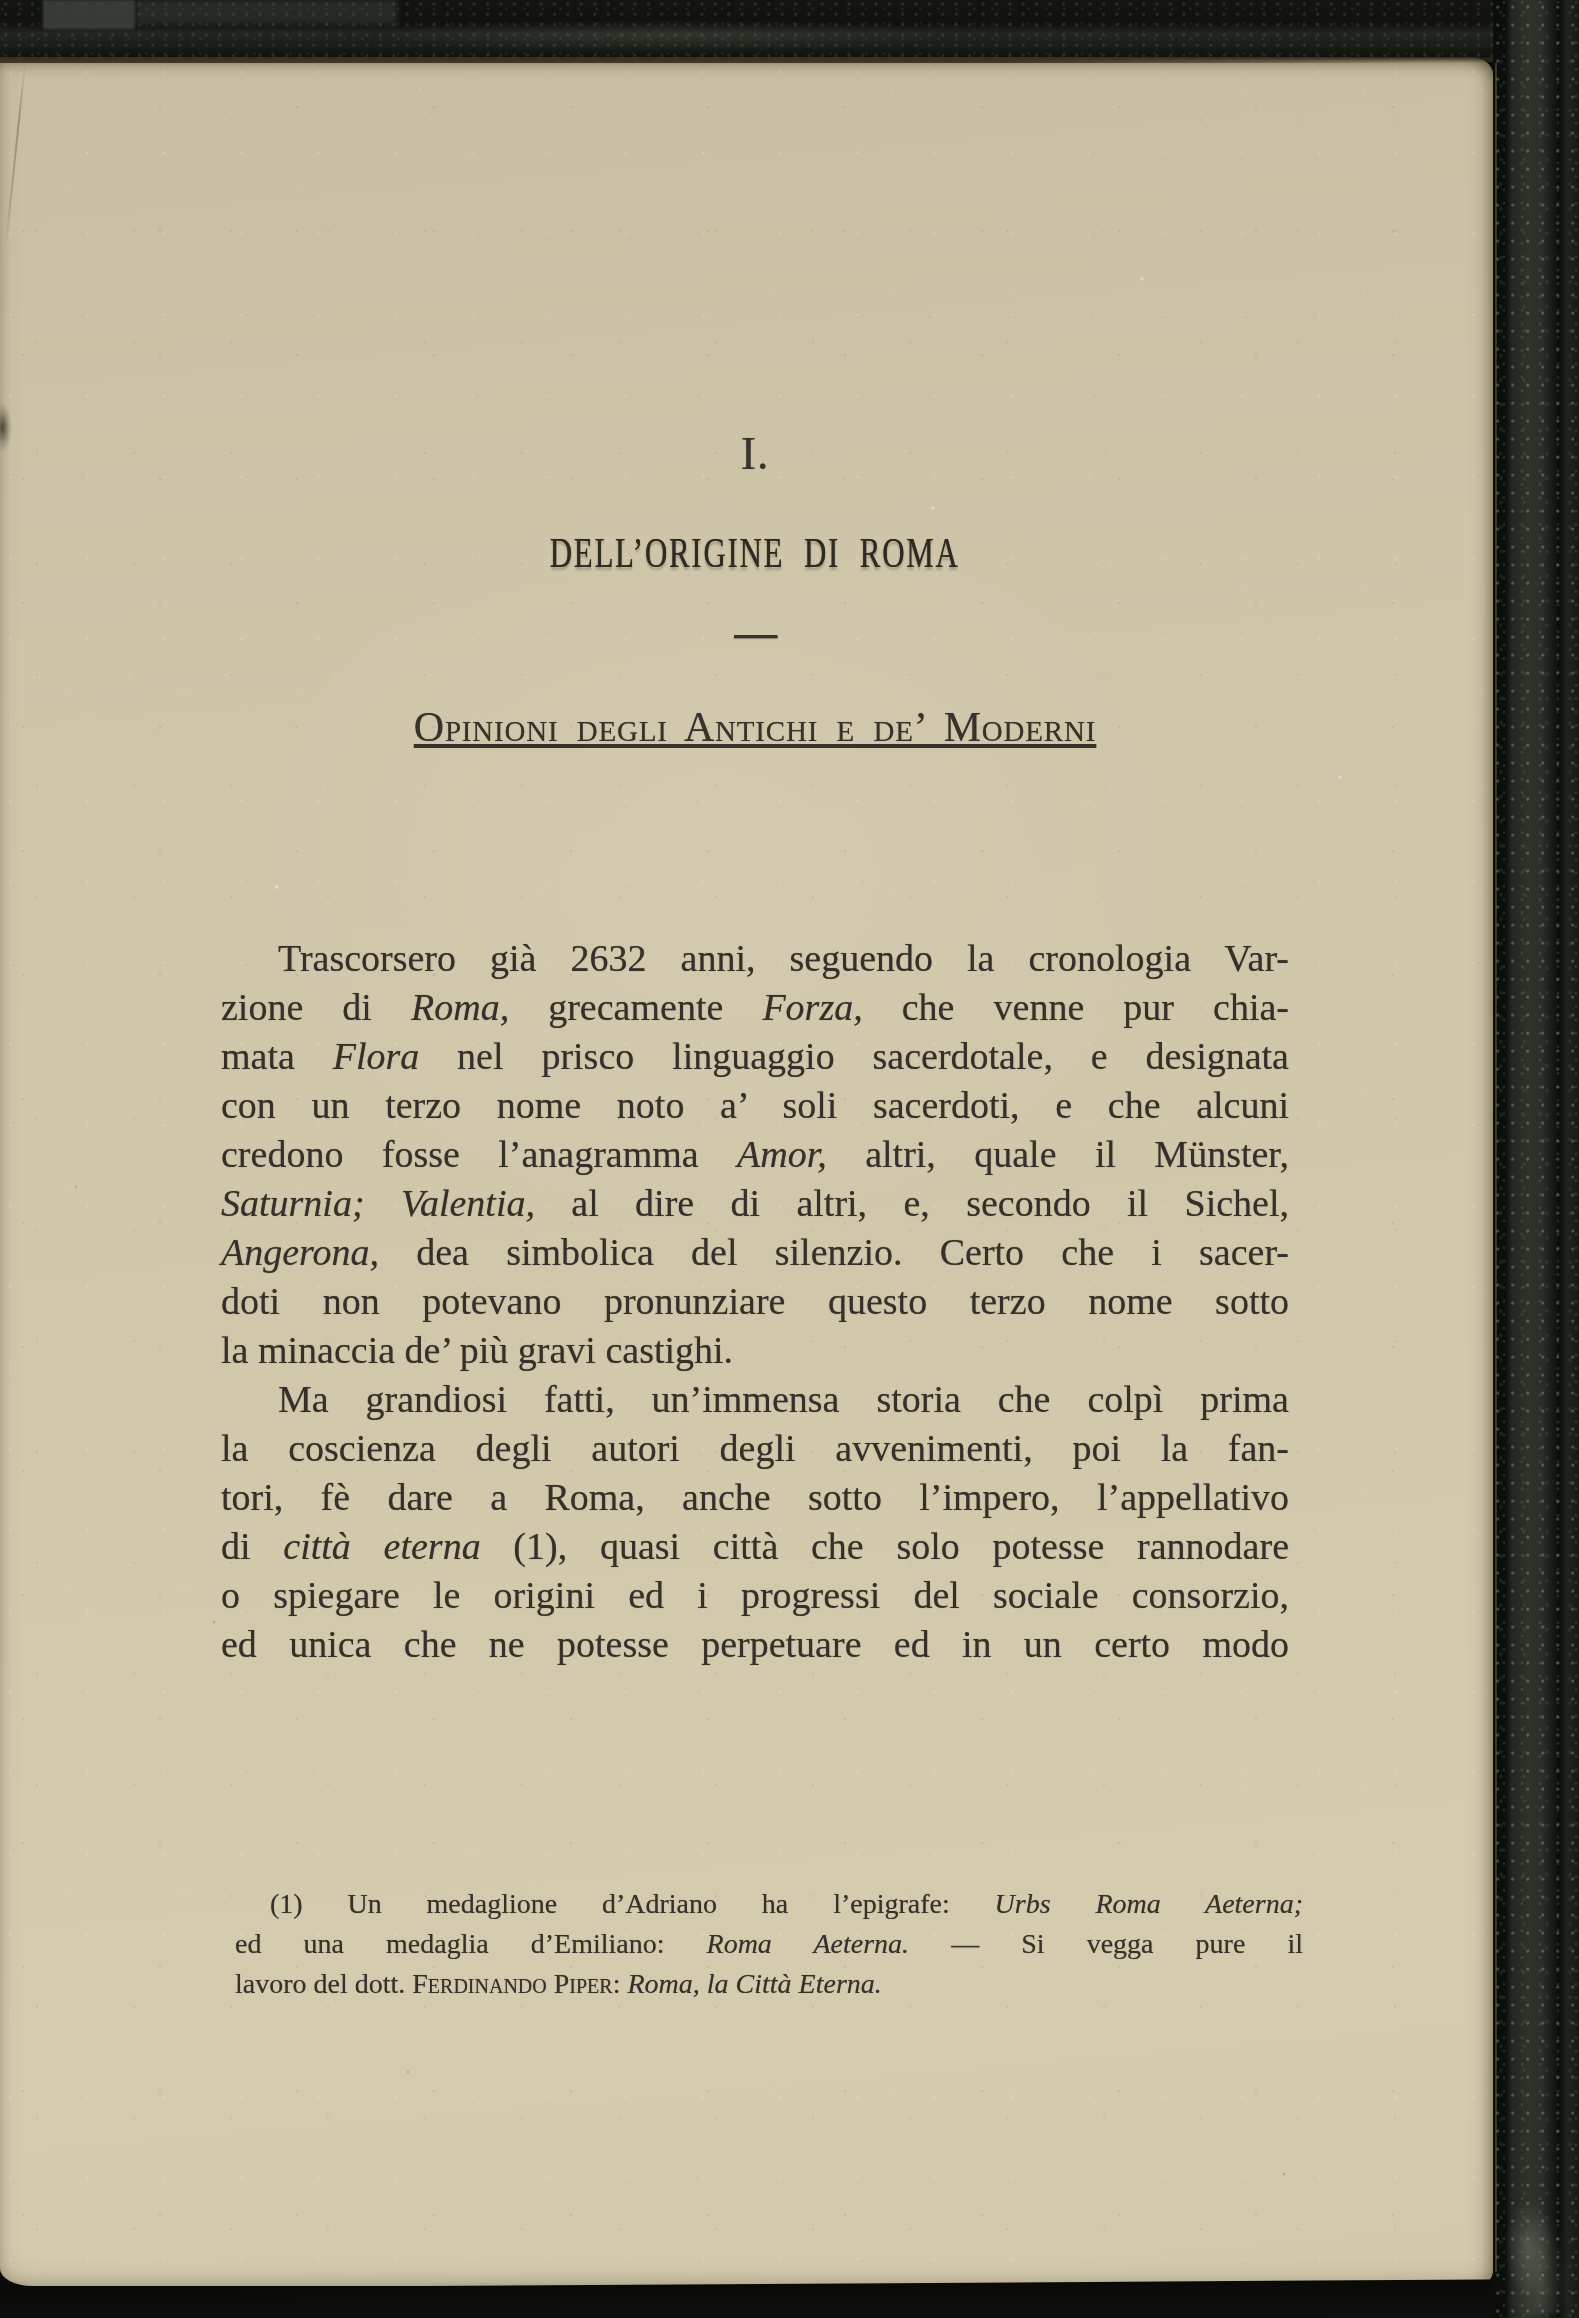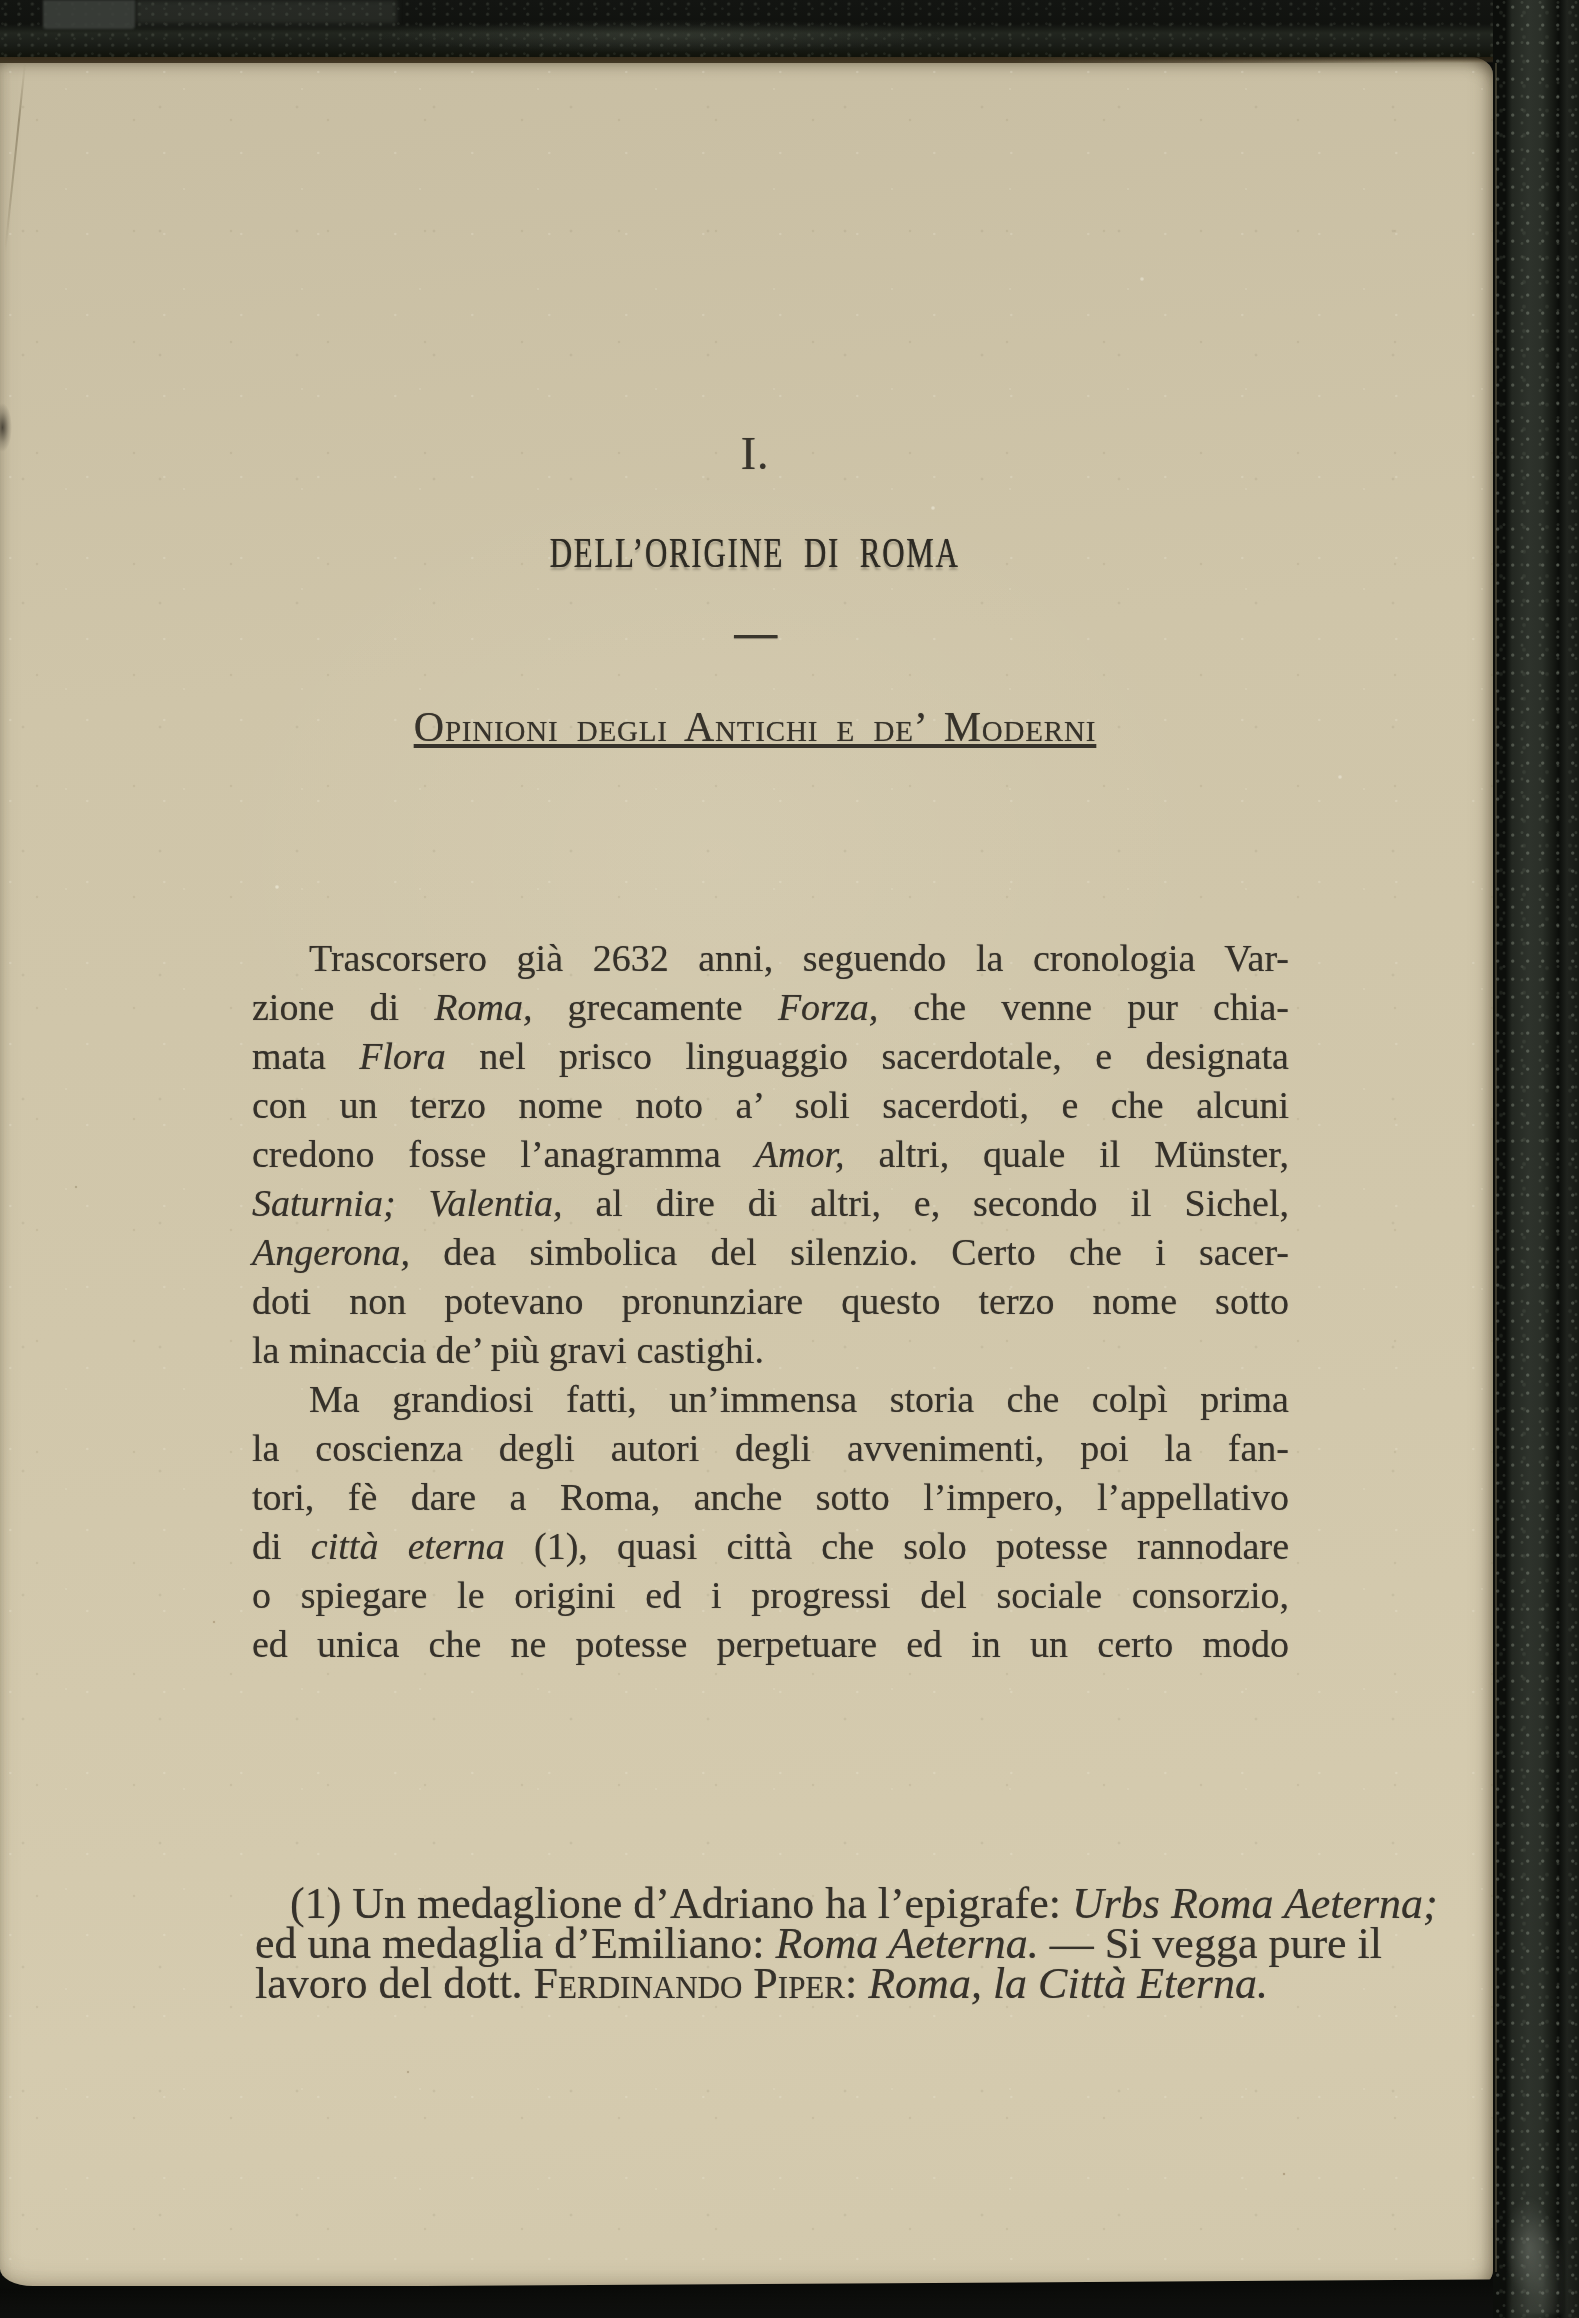--- a/index.html
+++ b/index.html
@@ -112,27 +112,27 @@
     text-decoration: underline;
   }
 
   .bodytext {
     position: absolute; left: 221px; top: 877px; width: 1068px;
     font-size: 38px; color: #35312a;
     text-shadow: 0 0 0.9px rgba(60,55,45,.6);
   }
   .bodytext .line { line-height: 49px; height: 49px; }
   .footnote {
-    position: absolute; left: 224px; top: 1827px; width: 1068px;
-    font-size: 44px; color: #36322b;
+    position: absolute; left: 235px; top: 1827px; width: 1068px;
+    font-size: 28px; color: #36322b;
     text-shadow: 0 0 0.8px rgba(60,55,45,.6);
   }
   .footnote .line { line-height: 40px; height: 40px; }
 
-  .line { text-align: justify; text-align-last: justify; white-space: nowrap; margin-left: 31px; }
+  .line { text-align: justify; text-align-last: justify; white-space: nowrap; }
   .line.last { text-align-last: left; }
   .bodytext .line.indent { text-indent: 57px; }
   .footnote .line.indent { text-indent: 35px; }
   .it { font-style: italic; }
   .sc { font-variant: small-caps; }
 
   
   .bottom-strip {
     position: absolute; left: -19px; top: 2284px; width: 1548px; height: 47px;
     background: linear-gradient(to bottom, #090a08, #0d0e0c 40%, #101110);

